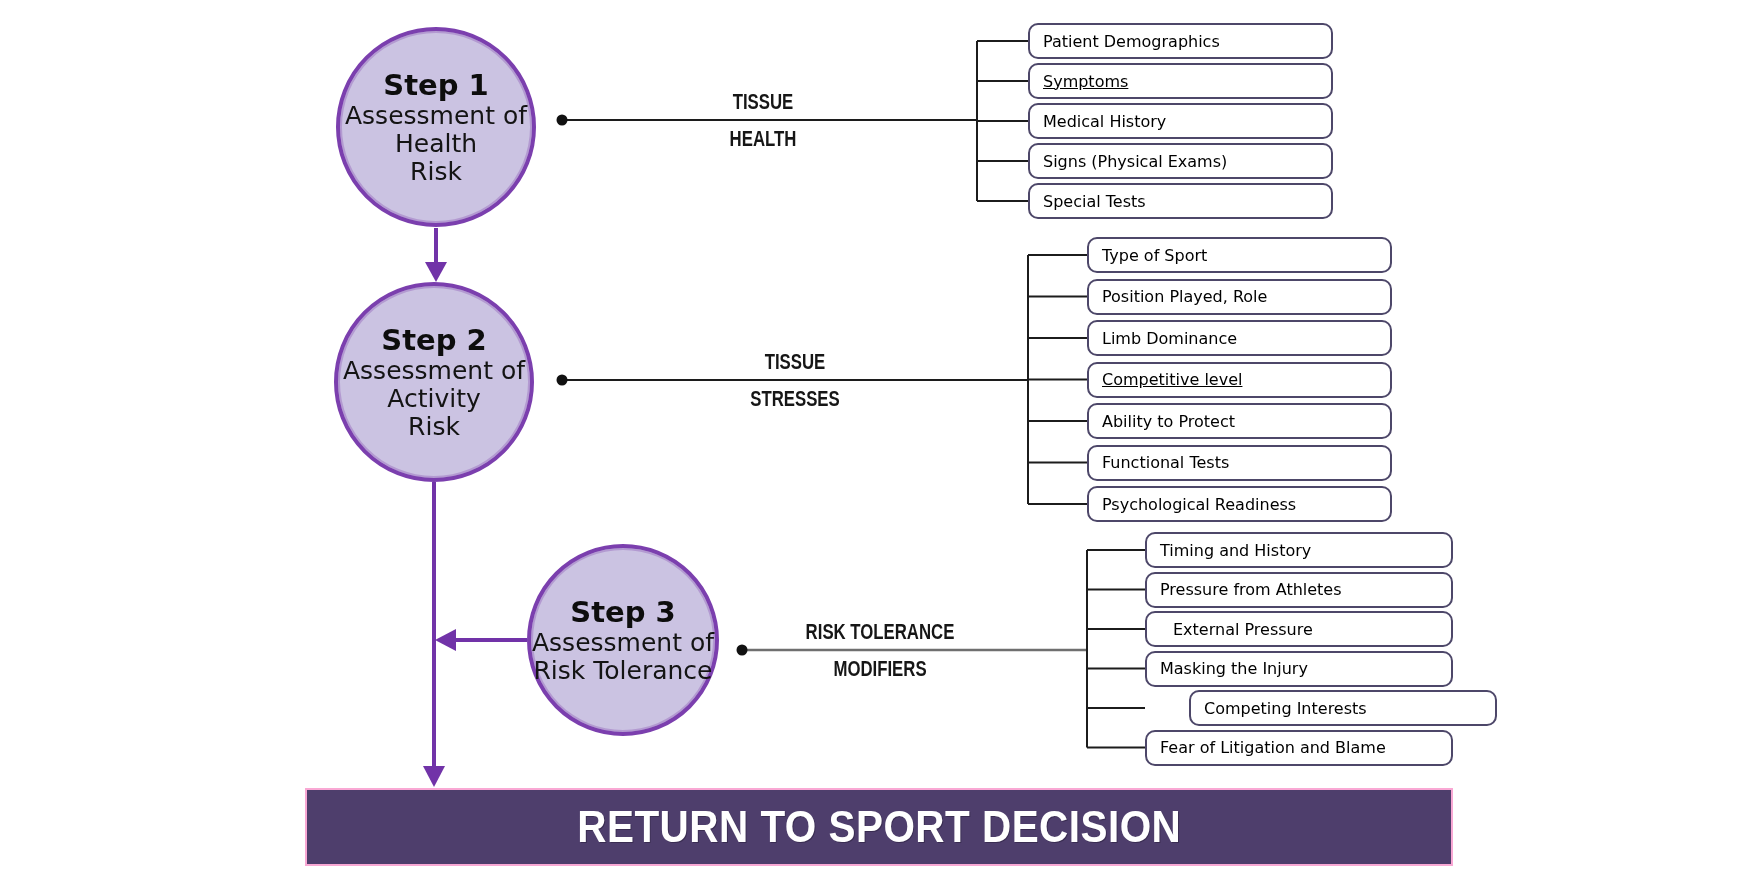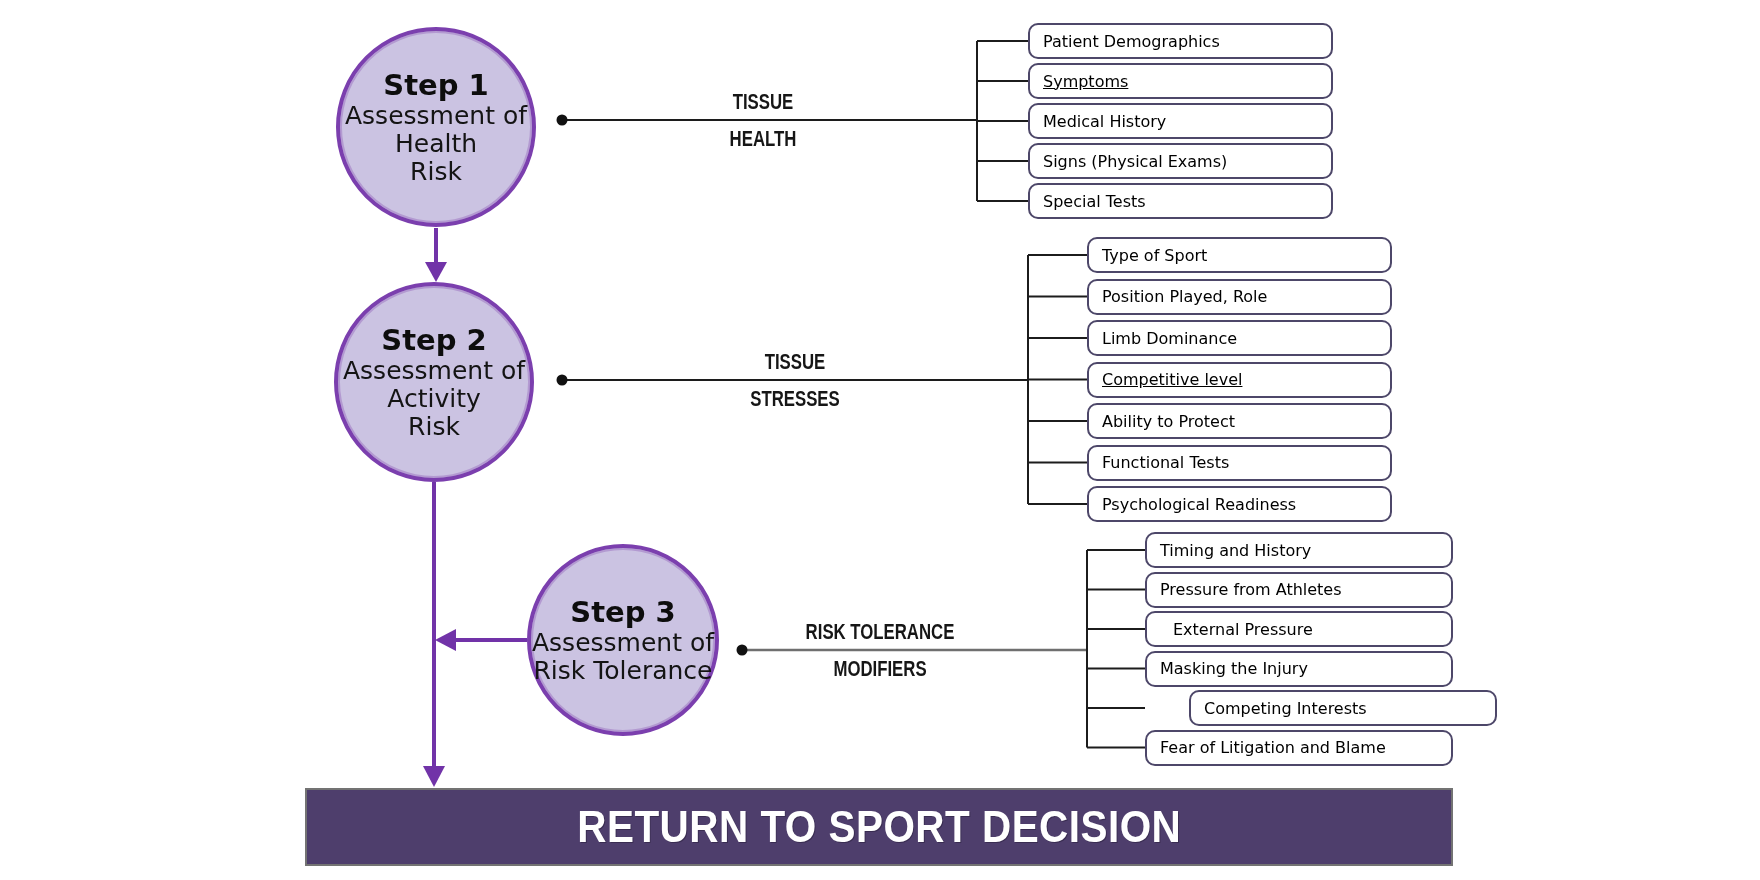--- a/index.html
+++ b/index.html
@@ -30,21 +30,21 @@
   .conn-label {
     position:absolute; height:62px;
     display:flex; flex-direction:column; justify-content:space-between;
     text-align:center; font-family:"Liberation Sans",sans-serif;
     font-size:21.5px; font-weight:bold; color:#161616; line-height:25px;
   }
   .condensed { display:block; transform:scaleX(0.78); transform-origin:50% 50%; white-space:nowrap; }
 
   .footer-bar {
     position:absolute; left:305px; top:788px; width:1148px; height:78px;
-    box-sizing:border-box; background:#4e3e6c; border:2px solid #737373;
+    box-sizing:border-box; background:#4e3e6c; border:2px solid #f9a8d4;
     display:flex; align-items:center; justify-content:center;
   }
   .footer-text {
     color:#ffffff; font-family:"Liberation Sans",sans-serif;
     font-weight:bold; font-size:44px; letter-spacing:0.5px;
     transform:scaleX(0.92); white-space:nowrap;
     text-shadow: 1px 1px 0 #3a2d52;
   }
 </style>
 </head>

